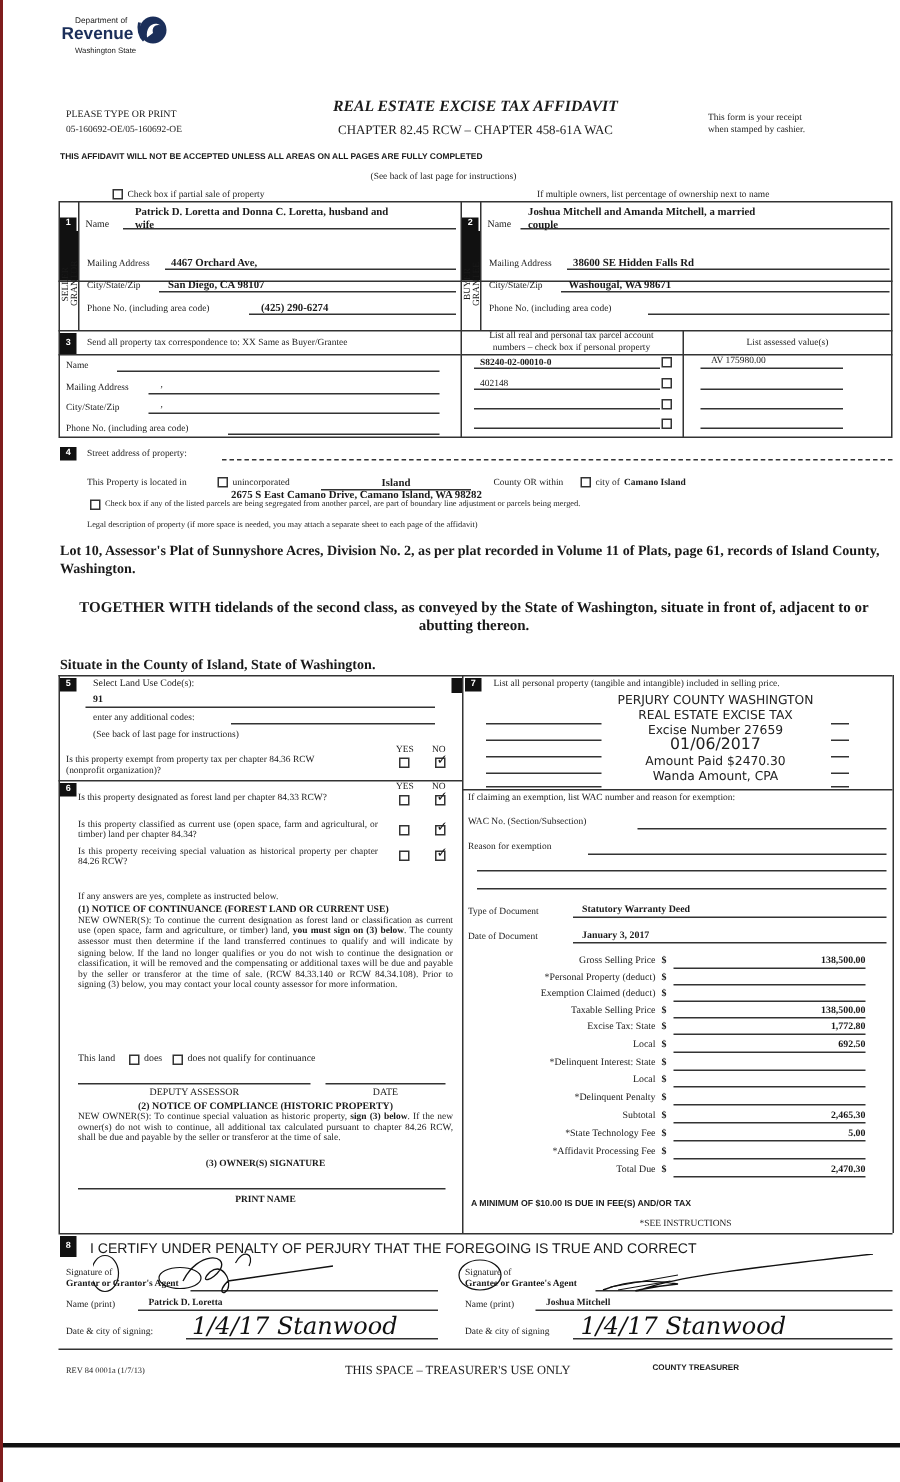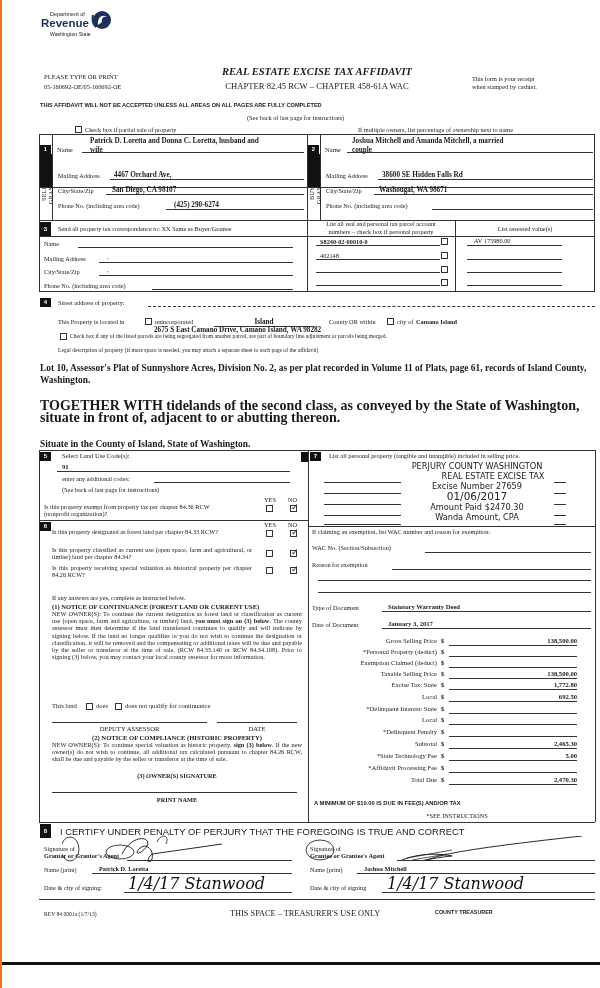--- a/index.html
+++ b/index.html
@@ -1,18 +1,18 @@
 <!DOCTYPE html>
 <html><head>
 <meta charset="utf-8">
 <style>
   * { box-sizing: border-box; margin: 0; padding: 0; }
   html, body { width: 600px; height: 988px; background: #fff; overflow: hidden; }
   body { font-family: "Liberation Serif", serif; color: #1a1a1a; position: relative; }
-  .page { position: absolute; left: 0; top: 0; width: 600px; height: 988px; border-left: 2px solid #f97316; }
+  .page { position: absolute; left: 0; top: 0; width: 600px; height: 988px; border-left: 2px solid #7f1d1d; }
   .bottom-bar { position: absolute; left: 0; top: 962px; width: 600px; height: 3px; background: #111; }
   .abs { position: absolute; }
   .sans { font-family: "Liberation Sans", sans-serif; }
   .b { font-weight: bold; }
   .s5 { font-size: 5.6px; }
   .s6 { font-size: 6.3px; }
   .s65 { font-size: 6.6px; }
   .s7 { font-size: 7.2px; }
   .line { position: absolute; border-bottom: 1px solid #333; height: 0; }
   .hline { position: absolute; height: 1px; background: #333; }
@@ -156,21 +156,21 @@
   <div class="abs s6" style="left:327px;top:318px;"><span>County OR  within</span></div>
   <span class="cb" style="left:385px;top:318px;"></span>
   <div class="abs s6" style="left:395px;top:318px;">city of</div>
   <div class="abs s6 b" style="left:414px;top:318px;">Camano Island</div>
 
   <span class="cb" style="left:58px;top:333px;"></span>
   <div class="abs s5" style="left:68px;top:333px;width:520px;white-space:nowrap;">Check box if any of the listed parcels are being segregated from another parcel, are part of boundary line adjustment or parcels being merged.</div>
   <div class="abs s5" style="left:56px;top:347px;white-space:nowrap;">Legal description of property (if more space is needed, you may attach a separate sheet to each page of the affidavit)</div>
 
   <div class="abs b" style="left:38px;top:362px;width:552px;font-size:9.4px;line-height:12px;">Lot 10, Assessor's Plat of Sunnyshore Acres, Division No. 2, as per plat recorded in Volume 11 of Plats, page 61, records of Island County, Washington.</div>
-  <div class="abs b" style="left:38px;top:400px;width:552px;font-size:14px;line-height:12px;">TOGETHER WITH tidelands of the second class, as conveyed by the State of Washington, situate in front of, adjacent to or abutting thereon.</div>
+  <div class="abs b" style="left:38px;top:400px;width:552px;font-size:10px;line-height:12px;text-align:center;">TOGETHER WITH tidelands of the second class, as conveyed by the State of Washington, situate in front of, adjacent to or abutting thereon.</div>
   <div class="abs b" style="left:38px;top:438px;width:552px;font-size:9.4px;line-height:12px;">Situate in the County of Island, State of Washington.</div>
 
   <div class="hline" style="left:37px;top:450px;width:556px;"></div>
   <div class="vline" style="left:37px;top:450px;height:372px;"></div>
   <div class="vline" style="left:306px;top:450px;height:372px;"></div>
   <div class="vline" style="left:593px;top:450px;height:372px;"></div>
 
   <div class="secnum" style="left:38px;top:452px;">5</div>
   <div class="abs" style="left:299px;top:452px;width:7px;height:10px;background:#111;"></div>
   <div class="abs s65" style="left:60px;top:452px;">Select Land Use Code(s):</div>
@@ -237,21 +237,21 @@
   <div class="line" style="left:322px;top:515px;width:77px;"></div>
   <div class="line" style="left:322px;top:524px;width:77px;"></div>
   <div class="line" style="left:552px;top:482px;width:12px;"></div>
   <div class="line" style="left:552px;top:493px;width:12px;"></div>
   <div class="line" style="left:552px;top:504px;width:12px;"></div>
   <div class="line" style="left:552px;top:515px;width:12px;"></div>
   <div class="line" style="left:552px;top:524px;width:12px;"></div>
 
   <div>
     <div class="stamp" style="left:395px;top:461px;width:160px;font-size:8.2px;">PERJURY COUNTY WASHINGTON</div>
-    <div class="stamp" style="left:411px;top:471px;width:160px;font-size:8.2px;">REAL ESTATE EXCISE TAX</div>
+    <div class="stamp" style="left:395px;top:471px;width:160px;font-size:8.2px;">REAL ESTATE EXCISE TAX</div>
     <div class="stamp" style="left:395px;top:481px;width:160px;font-size:8.2px;">Excise Number 27659</div>
     <div class="stamp" style="left:395px;top:490px;width:160px;font-size:10.5px;">01/06/2017</div>
     <div class="stamp" style="left:395px;top:502px;width:160px;font-size:8.2px;">Amount Paid $2470.30</div>
     <div class="stamp" style="left:395px;top:512px;width:160px;font-size:8.2px;">Wanda Amount, CPA</div>
   </div>
 
   <div class="hline" style="left:306px;top:526px;width:287px;"></div>
   <div class="abs s6" style="left:310px;top:528px;">If claiming an exemption, list WAC number and reason for exemption:</div>
   <div class="abs s6" style="left:310px;top:544px;">WAC No. (Section/Subsection)</div>
   <div class="line" style="left:423px;top:552px;width:166px;"></div>

